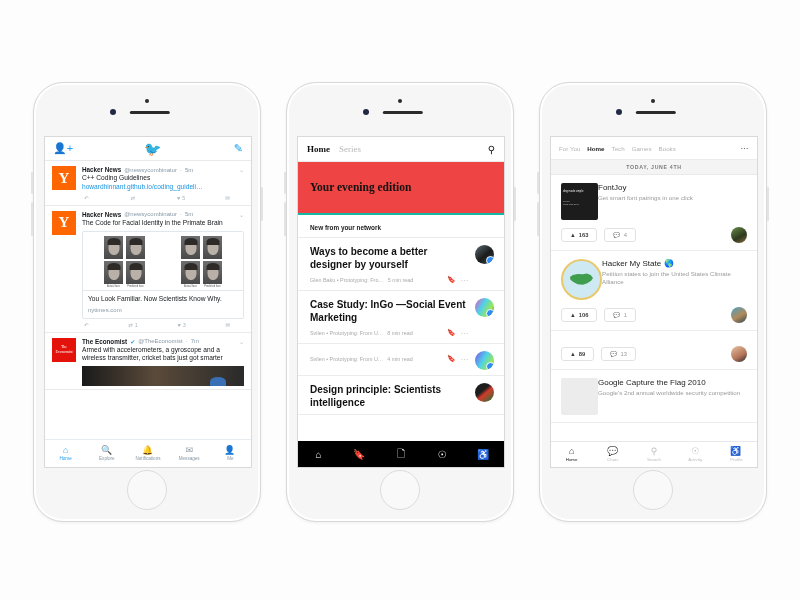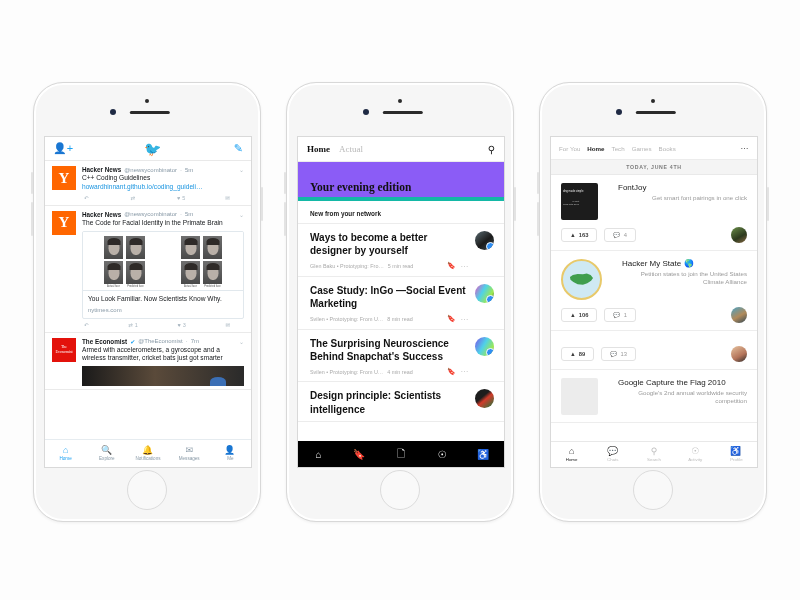--- a/index.html
+++ b/index.html
@@ -100,21 +100,21 @@
   .tw-tab{flex:1;display:flex;flex-direction:column;align-items:center;justify-content:center;gap:1px;color:#8899a6;}
   .tw-tab.active{color:#1da1f2;}
   .tw-tab .ic{font-size:9px;line-height:9px;}
   .tw-tab .lb{font-size:4.6px;}
 
   
   .md-topbar{height:24px;display:flex;align-items:center;padding:0 9px;border-bottom:1px solid #ececec;gap:9px;}
   .md-tab{font-size:9px;color:#b9b9b9;font-family:"Liberation Serif", serif;}
   .md-tab.active{color:#111;font-weight:bold;}
   .md-search{margin-left:auto;font-size:10px;color:#111;}
-  .md-hero{background:#8b5cf6;padding:19px 12px 4px;border-bottom:4px solid #14b8a6;}
+  .md-hero{background:#ef4444;padding:19px 12px 20px;border-bottom:2px solid #14b8a6;}
   .md-hero h1{margin:0;font-size:11.5px;font-family:"Liberation Serif", serif;color:#111;font-weight:bold;}
   .md-section{padding:9px 12px 6px;font-size:6.4px;font-weight:bold;color:#222;border-bottom:1px solid #ececec;}
   .md-item{padding:7px 10px 5px 12px;border-bottom:1px solid #ececec;display:flex;gap:6px;}
   .md-item-main{flex:1;min-width:0;}
   .md-title{font-size:10px;font-weight:bold;color:#111;line-height:1.34;}
   .md-meta{display:flex;align-items:center;gap:4px;margin-top:4px;}
   .md-byline{font-size:5.4px;color:#aaa;white-space:nowrap;overflow:hidden;text-overflow:ellipsis;max-width:96px;}
   .md-read{font-size:5.4px;color:#aaa;white-space:nowrap;}
   .md-bk{margin-left:auto;color:#c9c9c9;font-size:7px;}
   .md-dots{color:#c9c9c9;font-size:8px;letter-spacing:.5px;}
@@ -128,21 +128,21 @@
   .md-tabbar .mt{flex:1;display:flex;align-items:center;justify-content:center;color:#fff;font-size:10px;}
 
   
   .ph-topbar{height:22px;display:flex;align-items:center;gap:7px;padding:0 8px;border-bottom:1px solid #ececec;}
   .ph-tab{font-size:6.2px;color:#b5b5b5;}
   .ph-tab.active{color:#1b1b1b;font-weight:bold;}
   .ph-more{margin-left:auto;font-size:8px;color:#4a4a4a;letter-spacing:.6px;}
   .ph-date{background:#f4f4f4;text-align:center;font-size:5.2px;letter-spacing:.7px;color:#7b7b7b;
     padding:4px 0;border-bottom:1px solid #e9e9e9;font-weight:bold;}
   .ph-item{padding:8px 10px 7px;border-bottom:1px solid #ededed;}
-  .ph-row{display:flex;gap:20px;text-align:right;}
+  .ph-row{display:flex;gap:0;}
   .ph-thumb{width:37px;height:37px;flex:0 0 37px;border-radius:2px;overflow:hidden;position:relative;}
   .ph-thumb.fontjoy{background:#1c1c1c;}
   .ph-thumb.fontjoy::before{content:"ding made simple";position:absolute;left:2px;top:7px;color:#e9e9e9;font-size:2.6px;}
   .ph-thumb.fontjoy::after{content:"in font\Apairs with deep";white-space:pre;position:absolute;left:2px;top:17px;color:#bdbdbd;font-size:2.4px;line-height:1.4;}
   .ph-thumb.paris{background:#cfe9f3;border-radius:50%;border:2px solid #e8c96a;display:flex;align-items:center;justify-content:center;}
   .ph-usa{width:24px;height:13px;background:#3f9e4d;clip-path:polygon(2% 30%,14% 16%,34% 8%,56% 10%,72% 4%,88% 16%,98% 38%,90% 60%,74% 78%,56% 90%,34% 86%,16% 70%,4% 52%);}
   .ph-thumb.sherpa{background:#fff;display:flex;align-items:flex-end;justify-content:center;}
   .ph-sherpa-txt{font-size:7px;font-weight:bold;letter-spacing:-.4px;color:#1b1b1b;font-family:"Liberation Sans", sans-serif;}
   .ph-sherpa-mt{position:absolute;left:3px;top:7px;width:31px;height:10px;}
   .ph-thumb.google{background:#ececec;}
@@ -314,21 +314,21 @@
     <div class="phone-side right"></div>
     <div class="sensor"></div>
     <div class="camera"></div>
     <div class="speaker"></div>
     <div class="home-btn"></div>
 
     <div class="screen">
 
       <div class="md-topbar">
         <span class="md-tab active">Home</span>
-        <span class="md-tab">Actual</span>
+        <span class="md-tab">Series</span>
         <span class="md-search">⚲</span>
       </div>
 
       <div class="md-hero">
         <h1>Your evening edition</h1>
       </div>
 
       <div class="md-section">New from your network</div>
 
       <div class="md-item">
@@ -356,21 +356,20 @@
             <span class="md-dots">⋯</span>
           </div>
         </div>
         <div class="md-thumb t2">
             <span class="badge"></span>
           </div>
       </div>
 
       <div class="md-item">
         <div class="md-item-main">
-          <div class="md-title">The Surprising Neuroscience Behind Snapchat's Success</div>
           <div class="md-meta">
             <span class="md-byline">Svilen • Prototyping: From U…</span>
             <span class="md-read">4 min read</span>
             <span class="md-bk">🔖</span>
             <span class="md-dots">⋯</span>
           </div>
         </div>
         <div class="md-thumb t3">
             <span class="badge"></span>
           </div>

